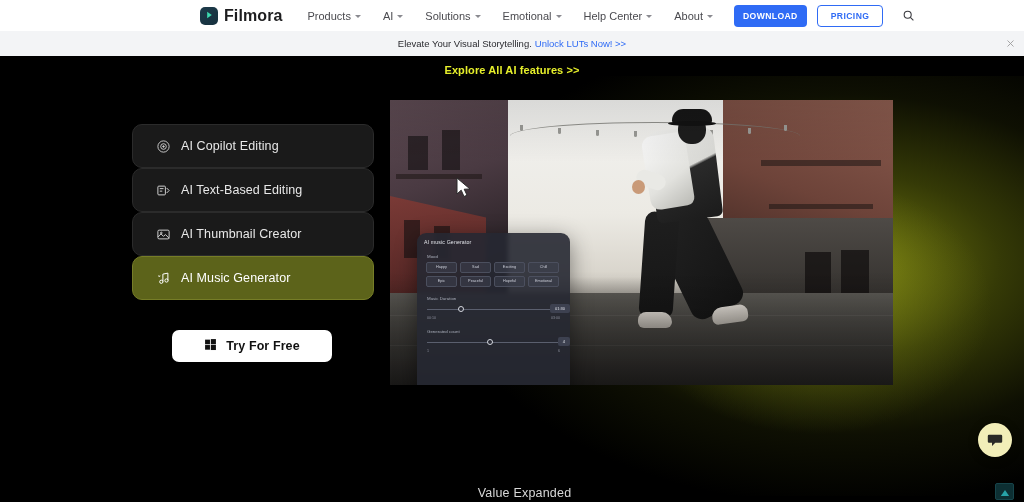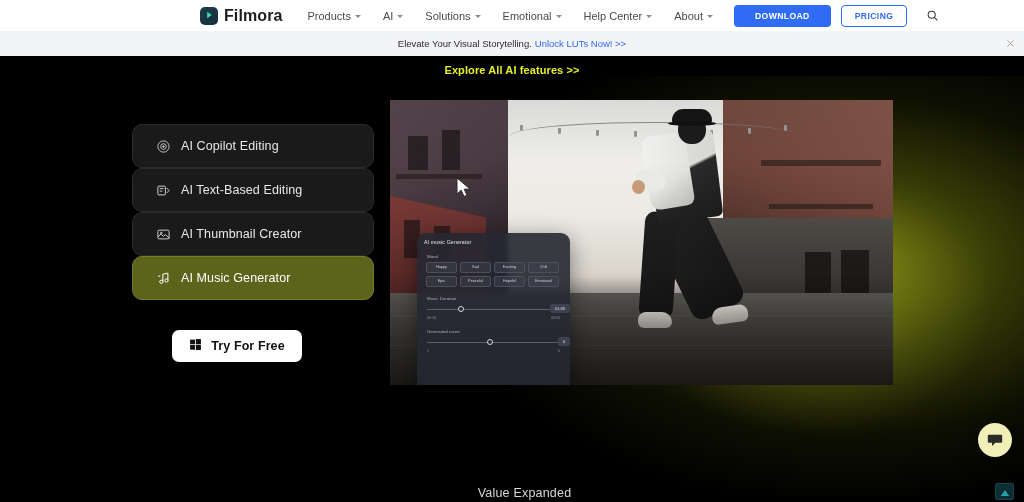--- a/index.html
+++ b/index.html
@@ -30,21 +30,21 @@
   .nav-item{
     display:flex; align-items:center; gap:4px;
     font-size:11px; color:#4a4a4f; padding:0 11px; cursor:pointer;
     white-space:nowrap;
   }
   .caret{ width:0;height:0;border-left:3.2px solid transparent;border-right:3.2px solid transparent;border-top:3.4px solid #8a8a90; display:inline-block; margin-top:1px;}
 
   .nav-right{ display:flex; align-items:center; gap:10px; margin-left:10px; }
   .btn-download{
     background:#2f6bf5; color:#fff; font-size:8.6px; font-weight:bold;
-    letter-spacing:.4px; padding:6px 21px; border-radius:4px; cursor:pointer;
+    letter-spacing:.4px; padding:6px 9px; border-radius:4px; cursor:pointer;
   }
   .btn-pricing{
     border:1px solid #2f6bf5; color:#2f6bf5; font-size:8.6px; font-weight:bold;
     letter-spacing:.4px; padding:5px 13px; border-radius:4px; cursor:pointer;
     background:#fff;
   }
   .search-btn{ width:18px;height:18px; display:flex; align-items:center; justify-content:center; cursor:pointer; margin-left:6px;}
 
   
   .announce{
@@ -92,21 +92,21 @@
     cursor:pointer;
   }
   .feature-btn.active{
     background:#5c631a; border:1px solid #767d27;
   }
   .feature-ico{ width:16px;height:16px; display:flex; align-items:center; justify-content:center; flex:0 0 16px;}
   .feature-label{ font-size:12.5px; color:#e8e8e8; letter-spacing:.1px; }
   .feature-btn.active .feature-label{ color:#ffffff; }
 
   .try-btn{
-    position:absolute; left:172px; top:274px; width:130px; height:32px;
+    position:absolute; left:172px; top:274px; width:160px; height:32px;
     background:#ffffff; border-radius:7px; display:flex; align-items:center;
     justify-content:center; gap:9px; cursor:pointer;
   }
   .try-label{ font-size:12.5px; color:#111; font-weight:bold; letter-spacing:.1px;}
 
   
   .video{
     position:absolute; left:390px; top:44px; width:503px; height:285px;
     overflow:hidden; background:#111;
   }

